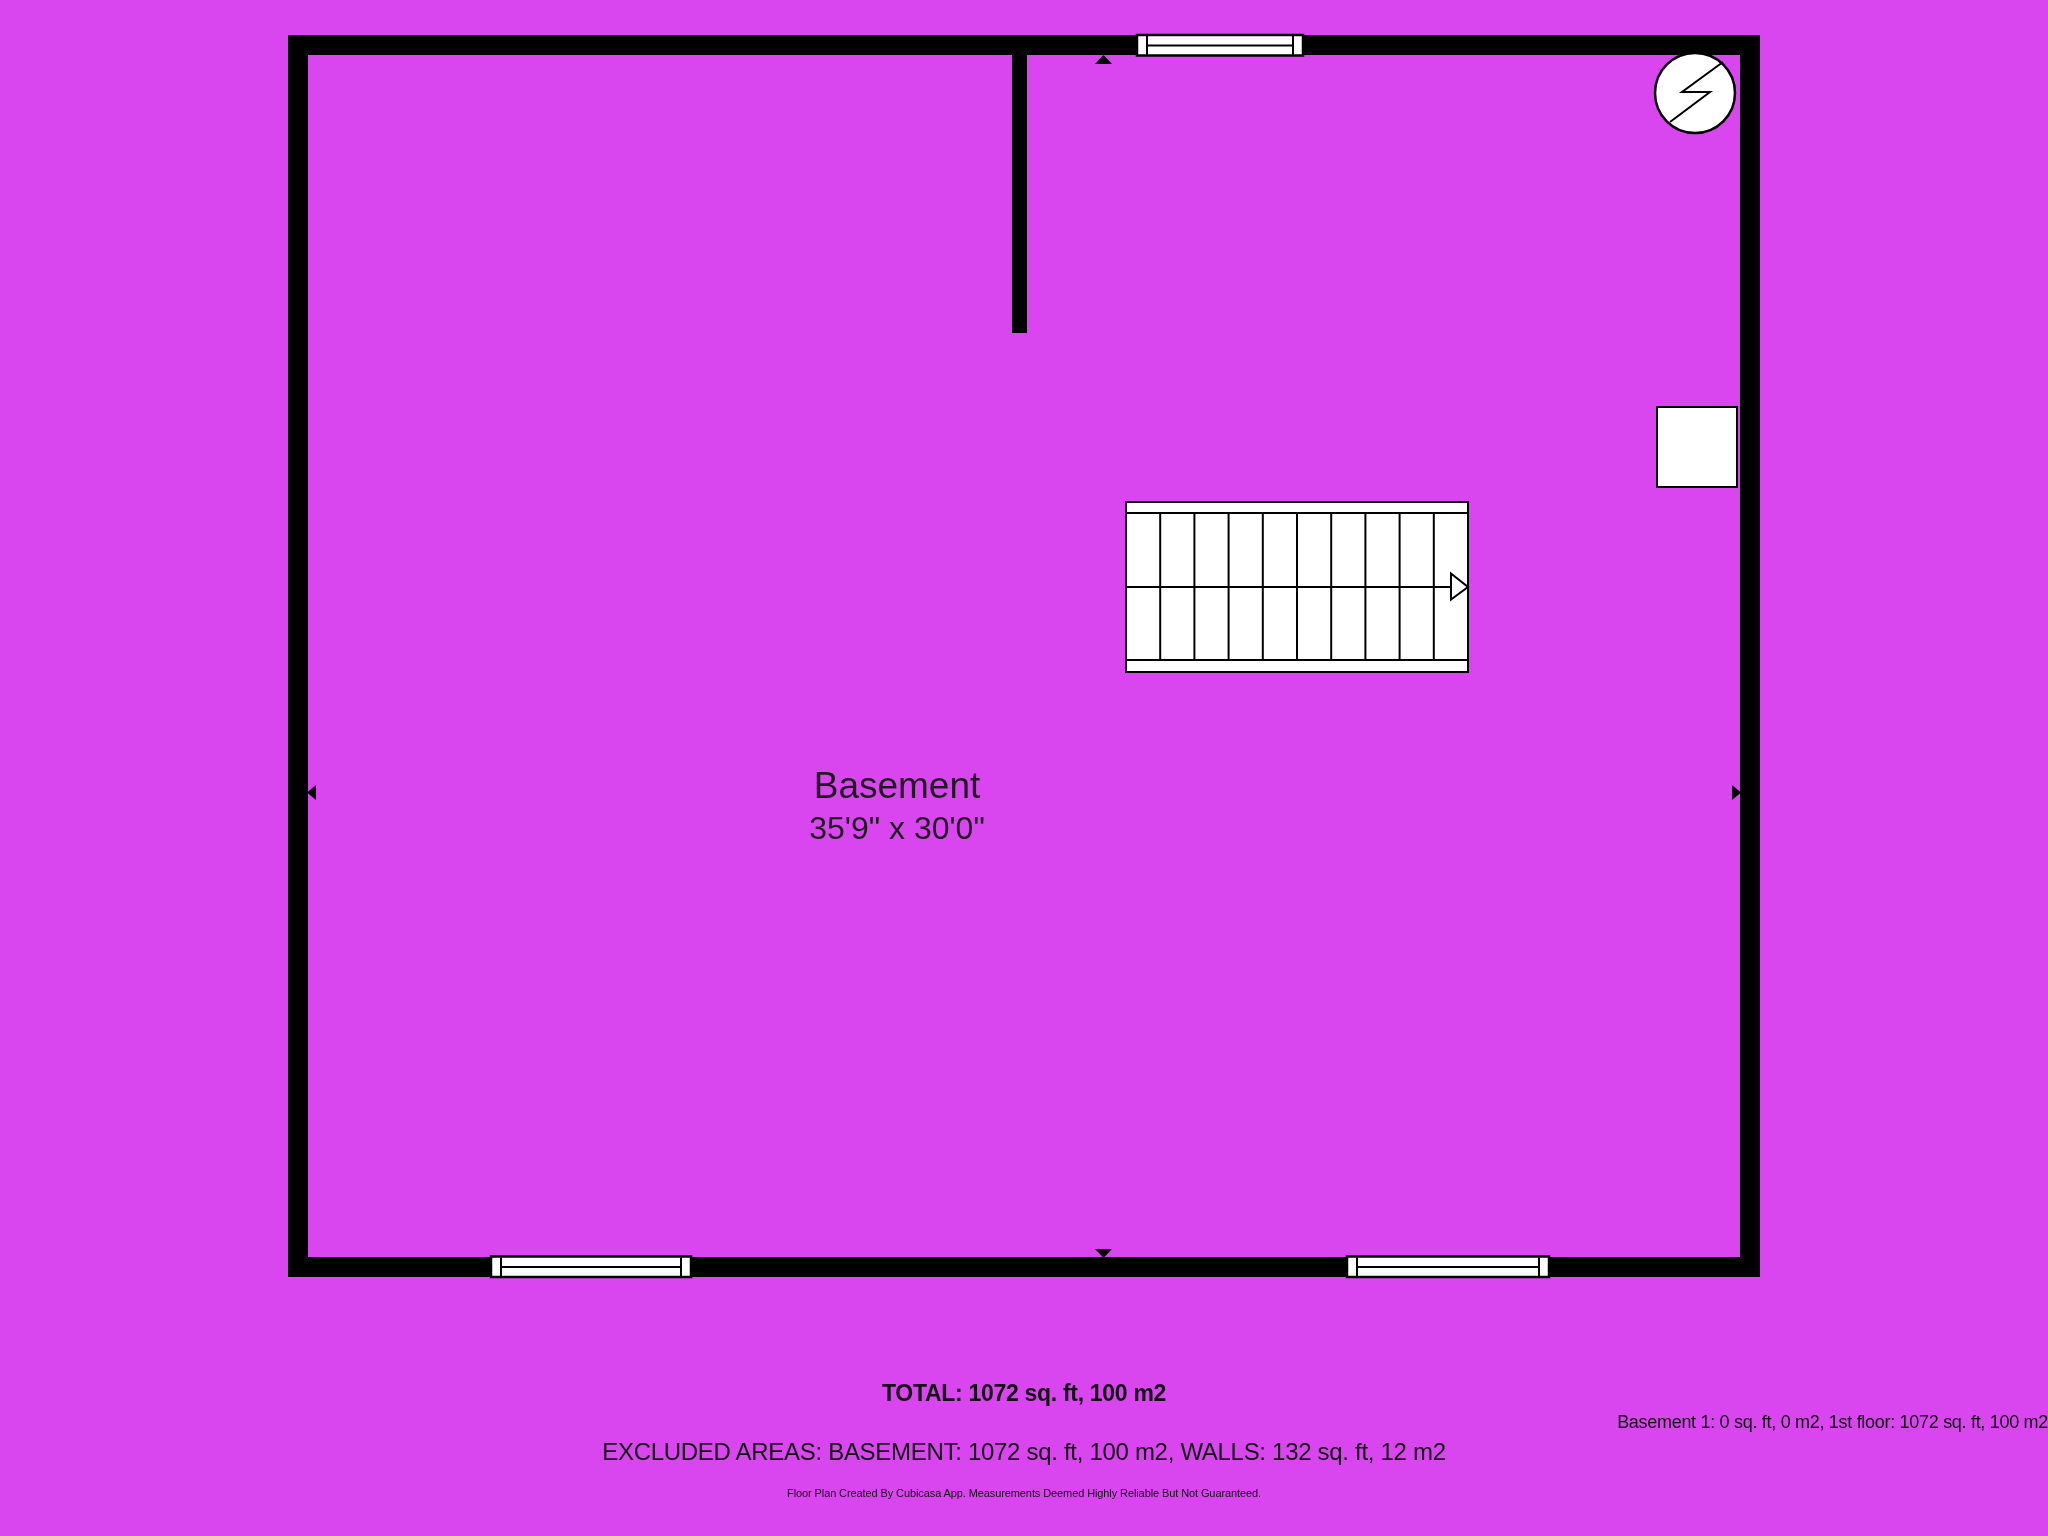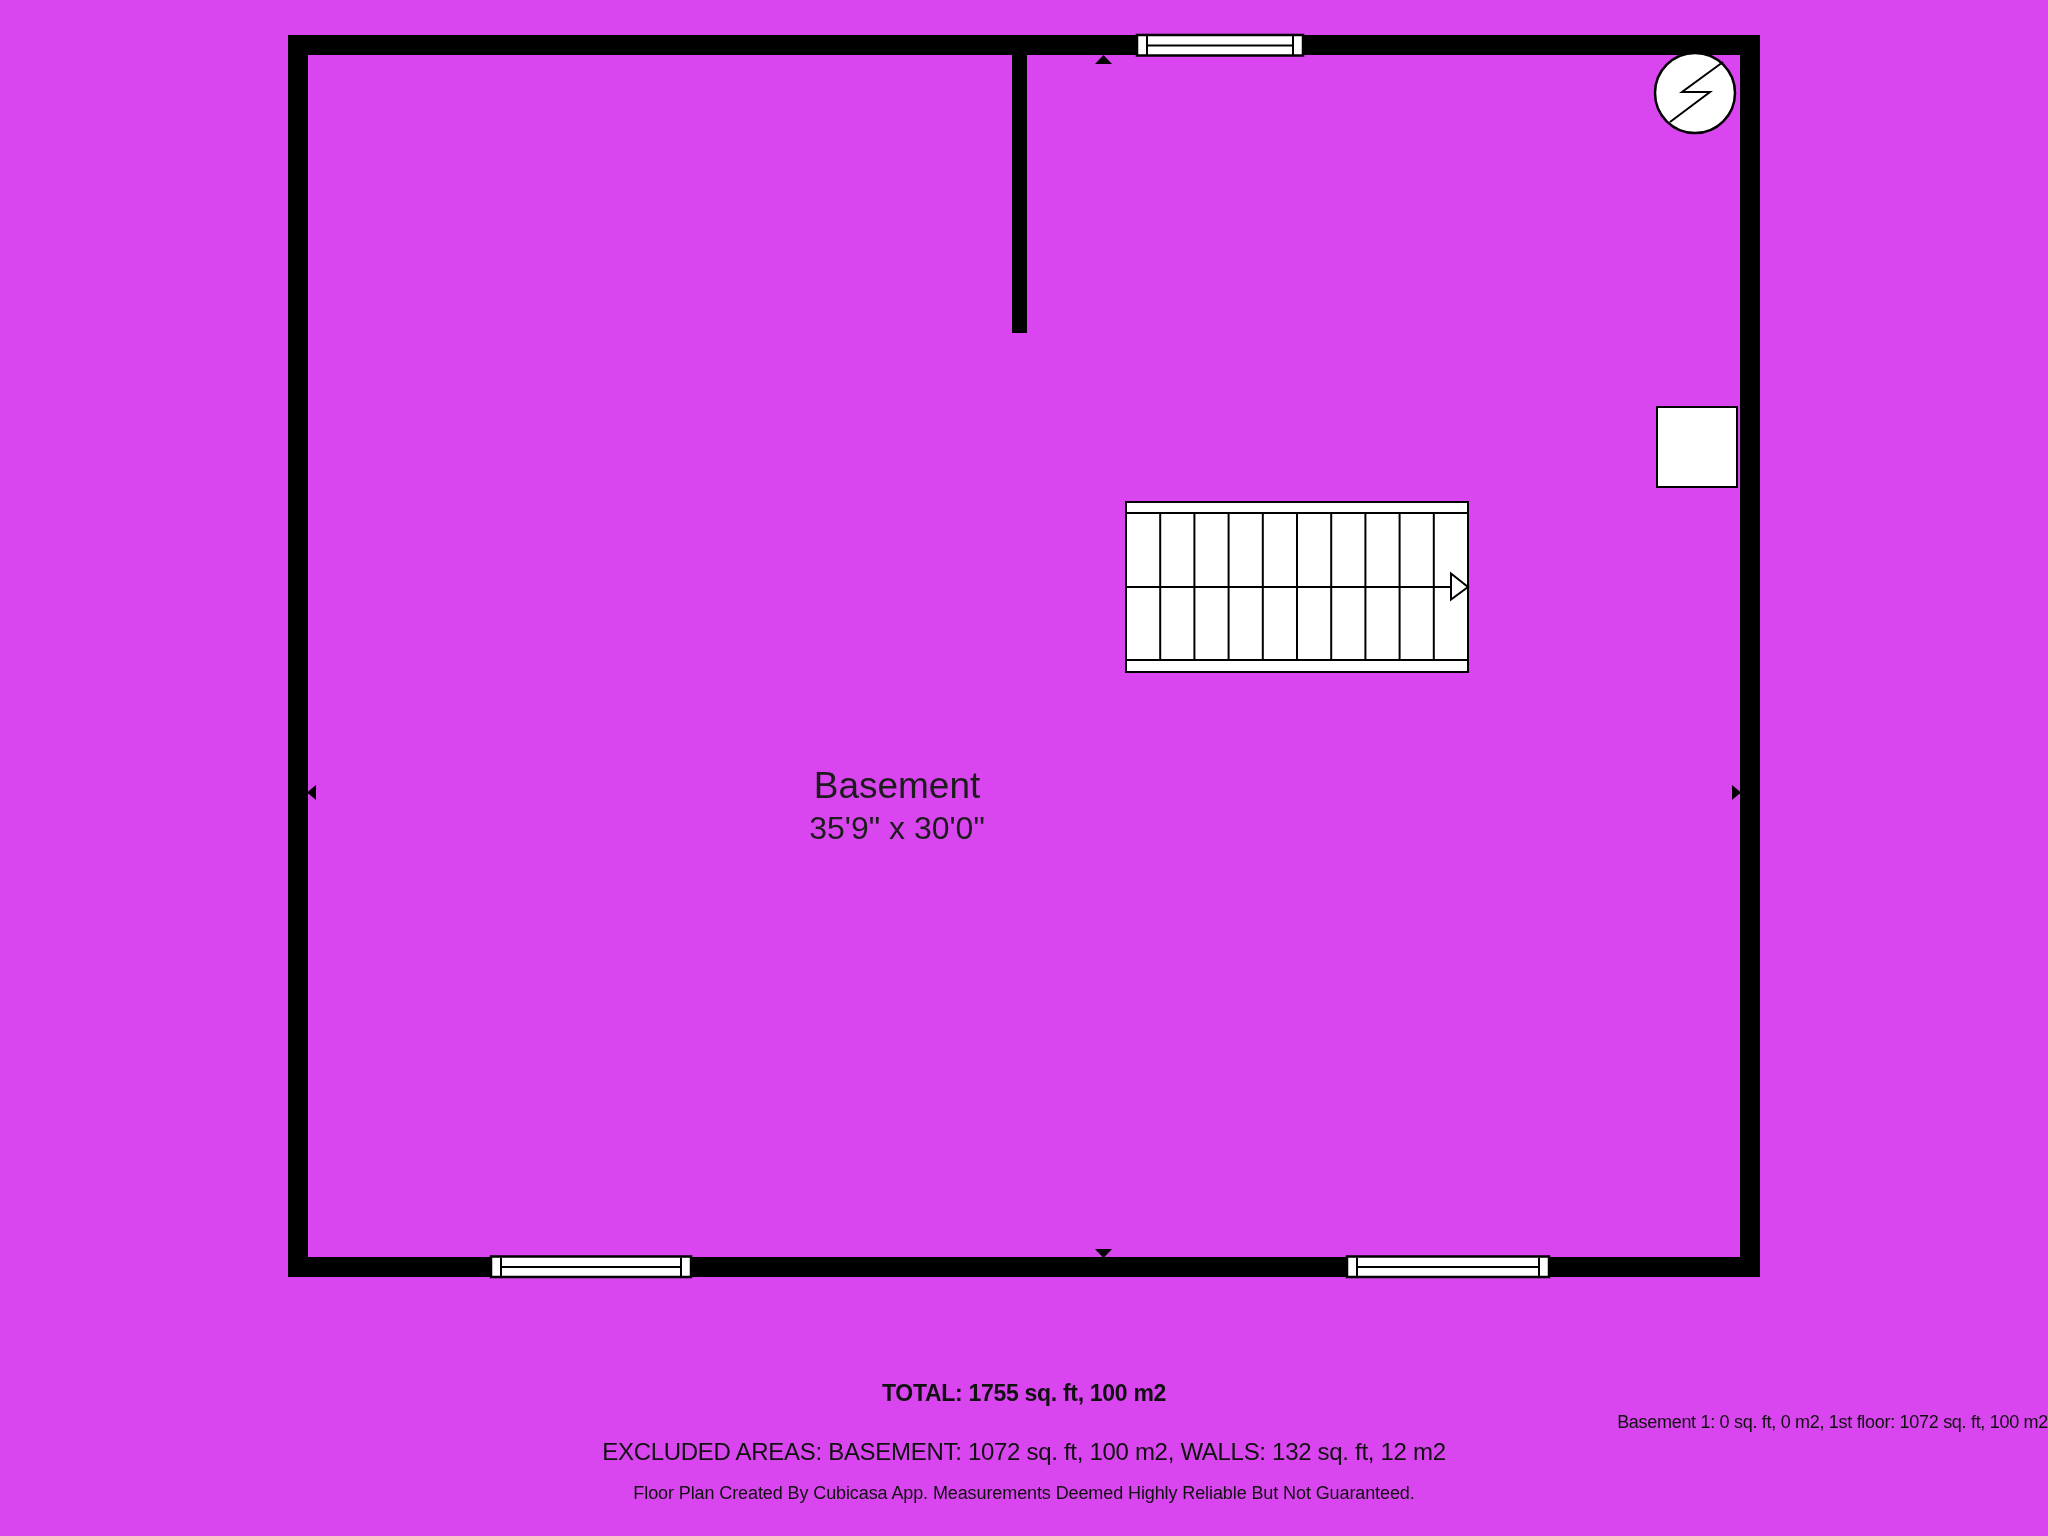--- a/index.html
+++ b/index.html
@@ -58,21 +58,21 @@
   .summary-excluded {
     font-size: 24px;
     line-height: 29px;
   }
   .disclaimer {
     position: absolute;
     left: 0;
     top: 1485px;
     width: 2048px;
     text-align: center;
-    font-size: 18px;
+    font-size: 11px;
     line-height: 16px;
     color: #111111;
     letter-spacing: -0.1px;
   }
 </style>
 </head>
 <body>
 
 <div id="stage">
 
@@ -137,20 +137,20 @@
     <polygon points="316,785 316,800 307,792.5" fill="#000"></polygon>
     <polygon points="1732,785 1732,800 1741,792.5" fill="#000"></polygon>
   </svg>
 
   <div class="room-label">
     <div class="room-name">Basement</div>
     <div class="room-dim">35'9" x 30'0"</div>
   </div>
 
   <div class="summary-block">
-    <div class="summary-total">TOTAL: 1755 sq. ft, 100 m2</div>
+    <div class="summary-total">TOTAL: 1072 sq. ft, 100 m2</div>
     <div class="summary-floors">Basement 1: 0 sq. ft, 0 m2, 1st floor: 1072 sq. ft, 100 m2</div>
     <div class="summary-excluded">EXCLUDED AREAS: BASEMENT: 1072 sq. ft, 100 m2, WALLS: 132 sq. ft, 12 m2</div>
   </div>
 
   <div class="disclaimer">Floor Plan Created By Cubicasa App. Measurements Deemed Highly Reliable But Not Guaranteed.</div>
 
 </div>
 
 </body></html>

